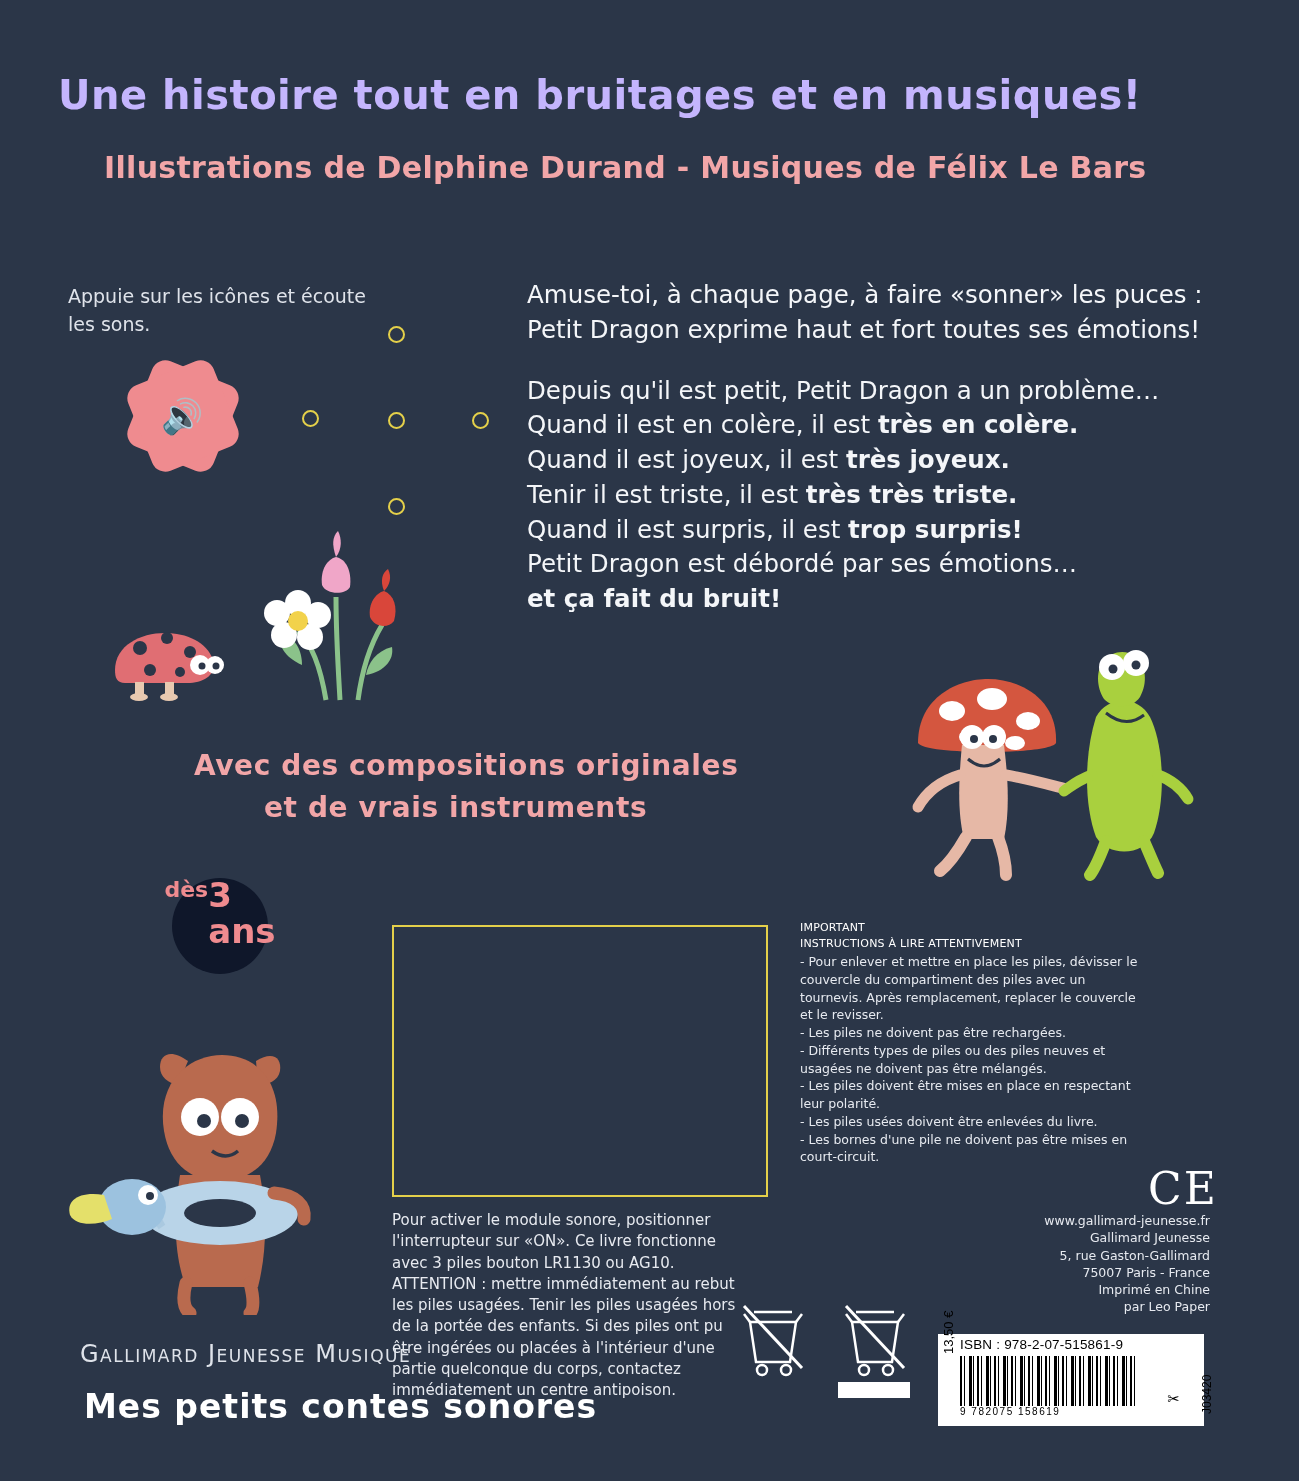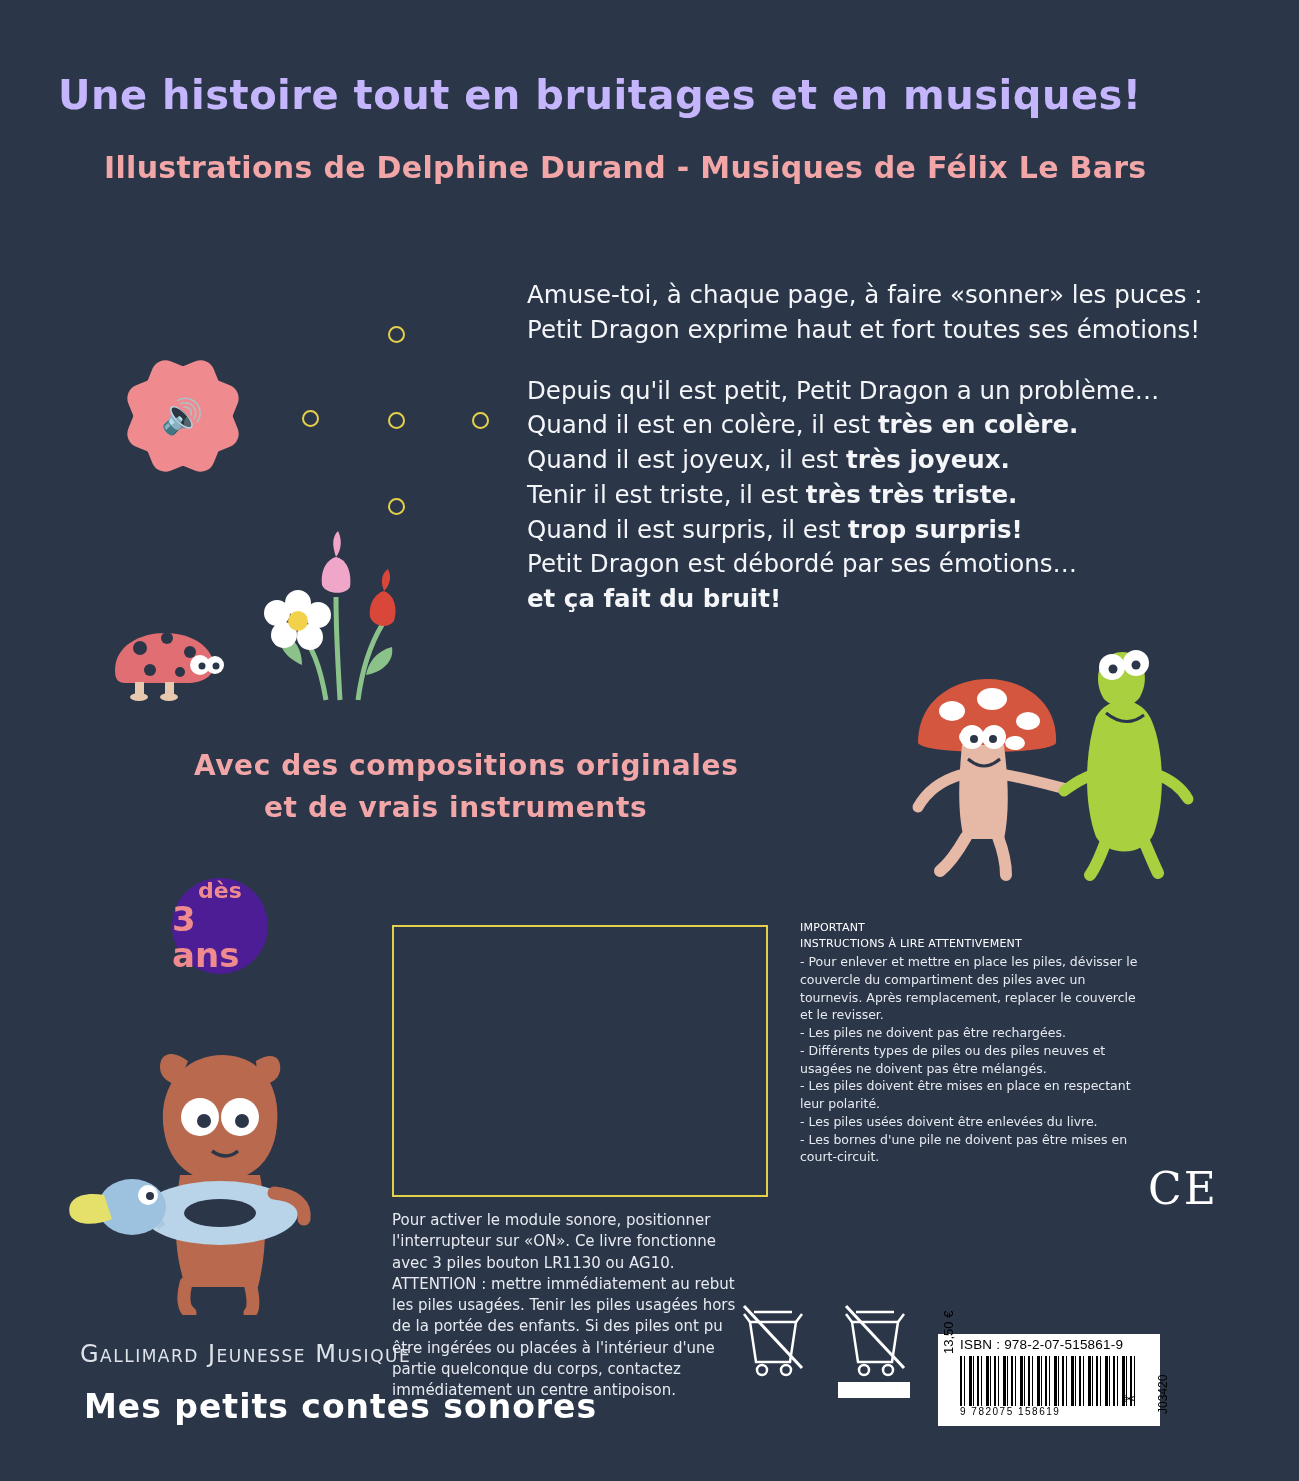--- a/index.html
+++ b/index.html
@@ -128,25 +128,25 @@
   .pink-note .l2 { padding-left: 70px; display: block; }
 
   
   .age-badge {
     position: absolute;
     left: 172px;
     top: 878px;
     width: 96px;
     height: 96px;
     border-radius: 50%;
-    background: #4c1d95;
+    background: #0f172a;
     color: #ef8b8f;
     display: flex;
-    flex-direction: column;
-    align-items: center;
+    flex-direction: row;
+    align-items: flex-start;
     justify-content: center;
     font-weight: bold;
     line-height: 1.05;
   }
   .age-badge .l1 { font-size: 22px; }
   .age-badge .l2 { font-size: 34px; }
 
   
   .yellow-box {
     position: absolute;
@@ -217,21 +217,21 @@
     width: 72px;
     height: 16px;
     background: #ffffff;
   }
 
   
   .barcode-wrap {
     position: absolute;
     left: 938px;
     top: 1334px;
-    width: 222px;
+    width: 266px;
     height: 92px;
     background: #ffffff;
     color: #000000;
     display: flex;
     flex-direction: column;
   }
   .barcode-isbn {
     font-size: 13.5px;
     padding: 3px 0 0 22px;
     letter-spacing: .2px;
@@ -310,20 +310,21 @@
   .illus { position: absolute; }
 </style>
 </head>
 <body>
 
 <div class="page">
 
   <div class="headline">Une histoire tout en bruitages et en musiques!</div>
   <div class="subline">Illustrations de Delphine  Durand - Musiques de Félix Le Bars</div>
 
+  <div class="press-note">Appuie sur les icônes et écoute les sons.</div>
 
   <div class="speaker-badge">
     <div class="burst"></div>
     <div class="glyph">🔊</div>
   </div>
 
   <div class="dot" style="left:388px; top:326px;"></div>
   <div class="dot" style="left:302px; top:410px;"></div>
   <div class="dot" style="left:388px; top:412px;"></div>
   <div class="dot" style="left:472px; top:412px;"></div>
@@ -457,20 +458,28 @@
     <div class="body" style="white-space: pre-line;">- Pour enlever et mettre en place les piles, dévisser le couvercle du compartiment des piles avec un tournevis. Après remplacement, replacer le couvercle et le revisser.
 - Les piles ne doivent pas être rechargées.
 - Différents types de piles ou des piles neuves et usagées ne doivent pas être mélangés.
 - Les piles doivent être mises en place en respectant leur polarité.
 - Les piles usées doivent être enlevées du livre.
 - Les bornes d'une pile ne doivent pas être mises en court-circuit.</div>
   </div>
 
   <div class="ce-mark">CE</div>
 
+  <div class="publisher">
+    <div>www.gallimard-jeunesse.fr</div>
+    <div>Gallimard Jeunesse</div>
+    <div>5, rue Gaston-Gallimard</div>
+    <div>75007 Paris - France</div>
+    <div>Imprimé en Chine</div>
+    <div>par Leo Paper</div>
+  </div>
 
   <div class="bin" style="left:738px; top:1300px;">
     <svg viewBox="0 0 70 78">
       <path d="M12 22 L58 22 L52 62 L18 62 Z" fill="none" stroke="#ffffff" stroke-width="2.5"></path>
       <path d="M12 22 L6 14 M58 22 L64 14" stroke="#ffffff" stroke-width="2.5"></path>
       <path d="M16 12 L54 12" stroke="#ffffff" stroke-width="2.5"></path>
       <circle cx="24" cy="70" r="5" fill="none" stroke="#ffffff" stroke-width="2.5"></circle>
       <circle cx="48" cy="70" r="5" fill="none" stroke="#ffffff" stroke-width="2.5"></circle>
       <path d="M6 6 L64 68" stroke="#ffffff" stroke-width="3"></path>
     </svg>

